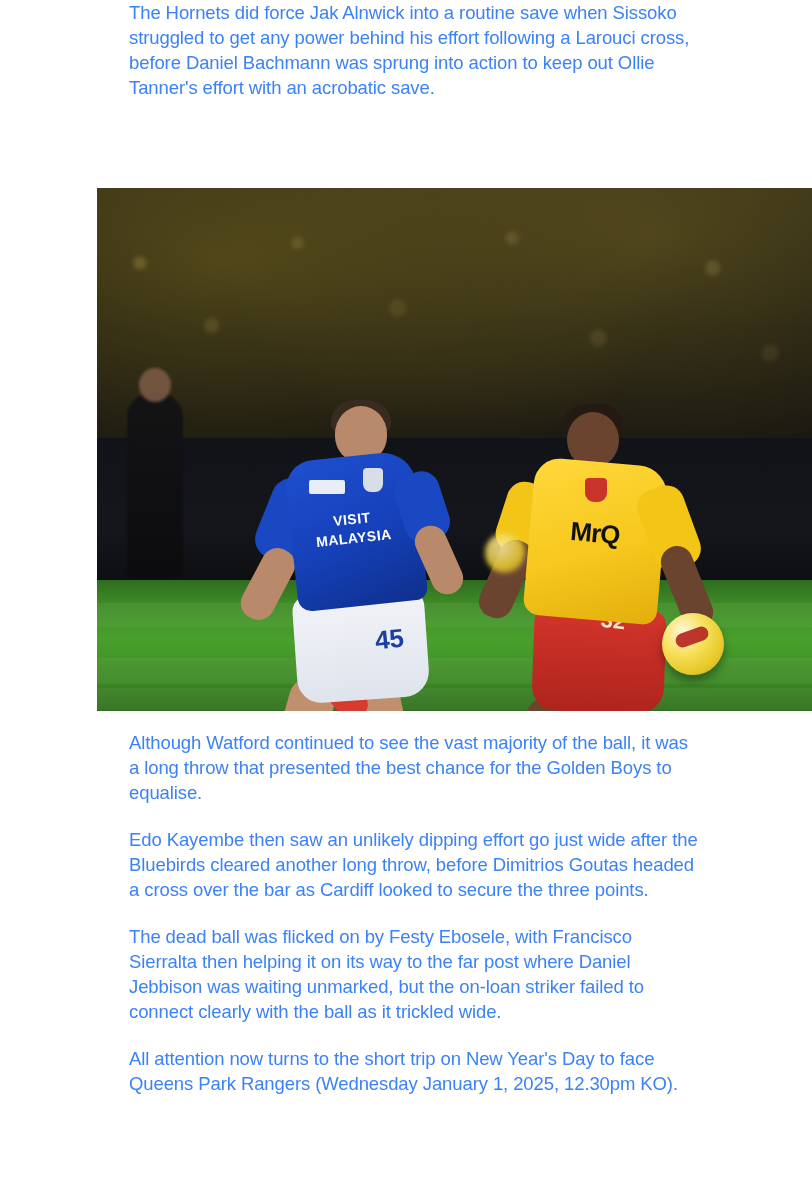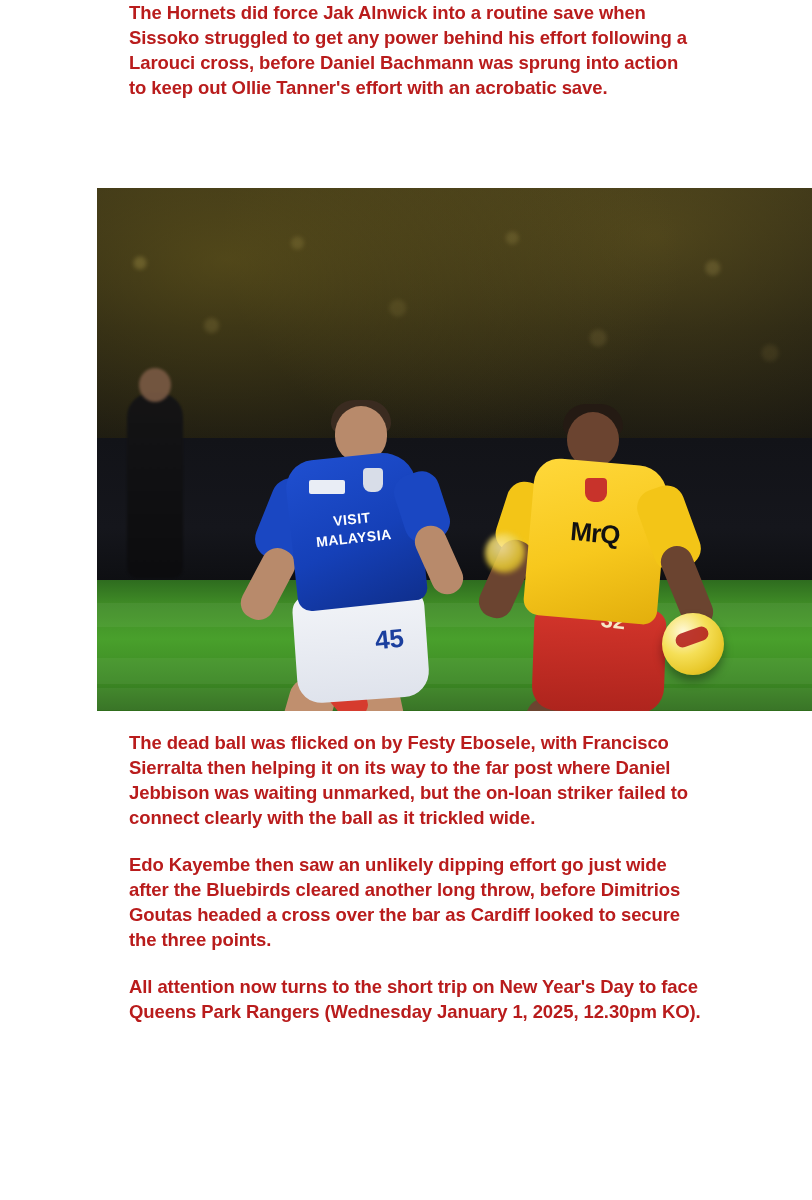--- a/index.html
+++ b/index.html
@@ -24,23 +24,23 @@
   .article {
     position: absolute;
     left: 129px;
     top: 0;
     width: 570px;
   }
   p.para {
     font-size: 18.5px;
     line-height: 25px;
     letter-spacing: -0.1px;
-    color: #b91c1c;
+    color: #3b82f6;
     margin: 0 0 22px 0;
-    font-weight: 700;
+    font-weight: 400;
   }
   .top-para {
     margin-top: 8px;
   }
   
   .figure {
     position: absolute;
     left: 57px;
     top: 172px;
     width: 716px;
@@ -255,18 +255,19 @@
         <div class="y-arm-r"></div>
       </div>
 
       <div class="ball-blur"></div>
       <div class="ball"></div>
       <div class="ball-mark"></div>
     </div>
   </figure>
 
   <div class="body-after">
+    <p class="para">Although Watford continued to see the vast majority of the ball, it was a long throw that presented the best chance for the Golden Boys to equalise.</p>
+    <p class="para">Edo Kayembe then saw an unlikely dipping effort go just wide after the Bluebirds cleared another long throw, before Dimitrios Goutas headed a cross over the bar as Cardiff looked to secure the three points.</p>
     <p class="para">The dead ball was flicked on by Festy Ebosele, with Francisco Sierralta then helping it on its way to the far post where Daniel Jebbison was waiting unmarked, but the on-loan striker failed to connect clearly with the ball as it trickled wide.</p>
-    <p class="para">Edo Kayembe then saw an unlikely dipping effort go just wide after the Bluebirds cleared another long throw, before Dimitrios Goutas headed a cross over the bar as Cardiff looked to secure the three points.</p>
     <p class="para">All attention now turns to the short trip on New Year's Day to face Queens Park Rangers (Wednesday January 1, 2025, 12.30pm KO).</p>
   </div>
 
 </div>
 
 </body></html>

